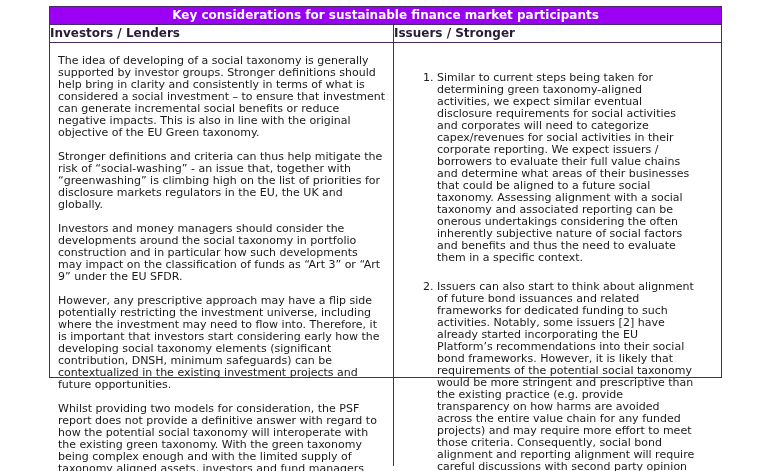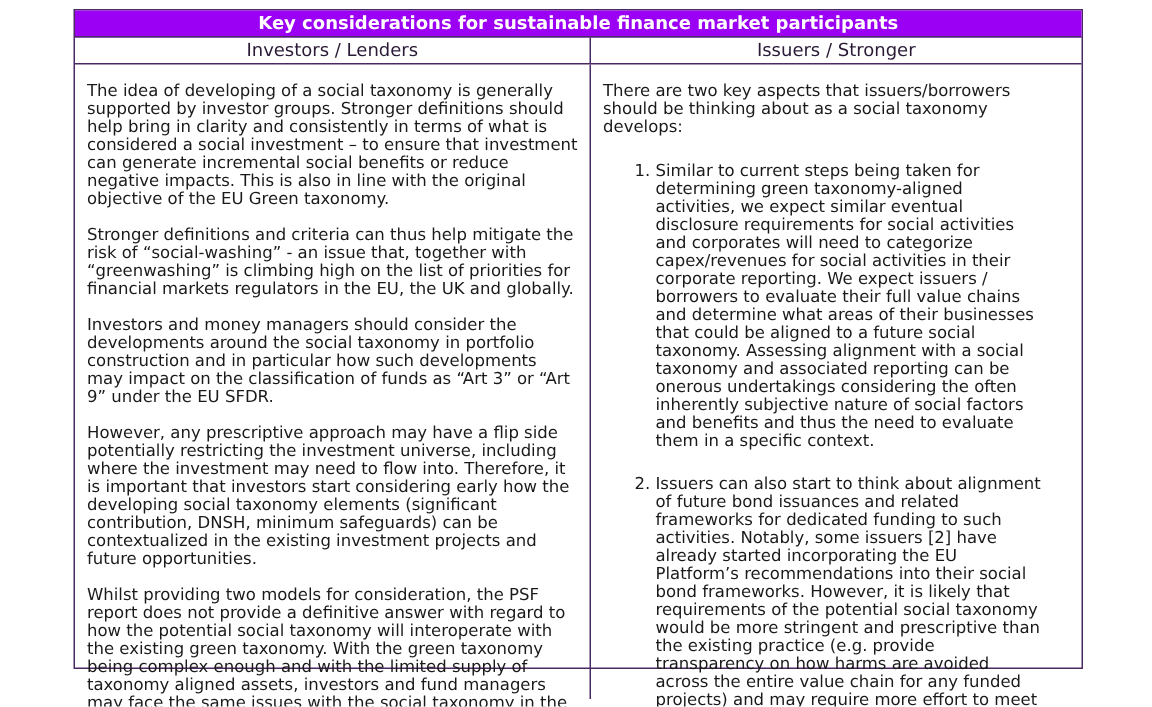--- a/index.html
+++ b/index.html
@@ -1,24 +1,24 @@
 <!DOCTYPE html>
 <html><head>
   <meta charset="utf-8">
   <style>
     html, body { margin: 0; padding: 0; background: #ffffff; }
     body { width: 768px; height: 471px; position: relative; overflow: hidden;
            font-family: "DejaVu Sans", sans-serif; color: #1a1a1a; }
-    .table { position: absolute; left: 49px; top: 6px; width: 673px; height: 440px;
+    .table { position: absolute; left: 49px; top: 6px; width: 673px; height: 372px;
              border: 1px solid #4b2a63; box-sizing: border-box; }
     .title { height: 17px; background: #9b00f5; color: #ffffff; text-align: center;
              font-weight: bold; font-size: 12px; line-height: 17px;
              border-bottom: 1px solid #4b2a63; }
     .subhead { display: flex; height: 17px; border-bottom: 1px solid #4b2a63; }
-    .subhead div { font-size: 12px; line-height: 17px; text-align: center; color: #2a1a35; }
+    .subhead div { font-size: 12px; line-height: 17px; text-align: left; color: #2a1a35; font-weight: bold; }
     .col-left { width: 344px; border-right: 1px solid #4b2a63; box-sizing: border-box; }
     .col-right { flex: 1; }
     .body { display: flex; height: 423px; }
     .cell { box-sizing: border-box; padding: 12px 8px 0 8px; font-size: 11px; line-height: 12px; }
     .cell p { margin: 0 0 12px 0; }
     .cell ol { margin: 0; padding-left: 18px; }
     .cell ol li { margin: 17px; }
     .cell ol li + li { margin-top: 0; }
   </style>
 </head>
@@ -26,26 +26,25 @@
 
 <div class="table">
   <div class="title">Key considerations for sustainable finance market participants</div>
   <div class="subhead">
     <div class="col-left">Investors / Lenders</div>
     <div class="col-right">Issuers / Stronger</div>
   </div>
   <div class="body">
     <div class="cell col-left">
       <p>The idea of developing of a social taxonomy is generally supported by investor groups. Stronger definitions should help bring in clarity and consistently in terms of what is considered a social investment – to ensure that investment can generate incremental social benefits or reduce negative impacts. This is also in line with the original objective of the EU Green taxonomy.</p>
-      <p>Stronger definitions and criteria can thus help mitigate the risk of “social-washing”  - an issue that, together with “greenwashing” is climbing high on the list of priorities for  financial markets regulators in the EU, the UK and globally.</p>
+      <p>Stronger definitions and criteria can thus help mitigate the risk of “social-washing”  - an issue that, together with “greenwashing” is climbing high on the list of priorities for  disclosure markets regulators in the EU, the UK and globally.</p>
       <p>Investors and money managers should consider the developments around the social taxonomy in portfolio construction and in particular how such developments may impact on the classification of funds as “Art 3” or “Art 9” under the EU SFDR.</p>
       <p>However, any prescriptive approach may have a flip side potentially restricting the investment universe, including where the investment may need to flow into. Therefore, it is important that investors start considering early how the developing social taxonomy elements (significant contribution, DNSH, minimum safeguards) can be contextualized in the existing investment projects and future opportunities.</p>
       <p>Whilst providing two models for consideration, the PSF report does not provide a definitive answer with regard to how the potential social taxonomy will interoperate with the existing green taxonomy. With the green taxonomy being complex enough and with the limited supply of taxonomy aligned assets, investors and fund managers may face the same issues with the social taxonomy in the short term.</p>
     </div>
     <div class="cell col-right">
-      <p>There are two key aspects that issuers/borrowers should be thinking about as a social taxonomy develops:</p>
       <ol>
         <li>Similar to current steps being taken for determining green taxonomy-aligned activities, we expect similar eventual disclosure requirements for social activities and corporates will need to categorize capex/revenues for social activities in their corporate reporting. We expect issuers / borrowers to evaluate their full value chains and determine what areas of their businesses that could be aligned to a future social taxonomy. Assessing alignment with a social taxonomy and associated reporting can be onerous undertakings considering the often inherently subjective nature of social factors and benefits and thus the need to evaluate them in a specific context.</li>
         <li>Issuers can also start to think about alignment of future bond issuances and related frameworks for dedicated funding to such activities. Notably, some issuers [2] have already started incorporating the EU Platform’s recommendations into their social bond frameworks. However, it is likely that requirements of the potential social taxonomy would be more stringent and prescriptive than the existing practice (e.g. provide transparency on how harms are avoided across the entire value chain for any funded projects) and may require more effort to meet those criteria. Consequently, social bond alignment and reporting alignment will require careful discussions with second party opinion providers / external reviewers.</li>
       </ol>
     </div>
   </div>
 </div>
 
 </body></html>

